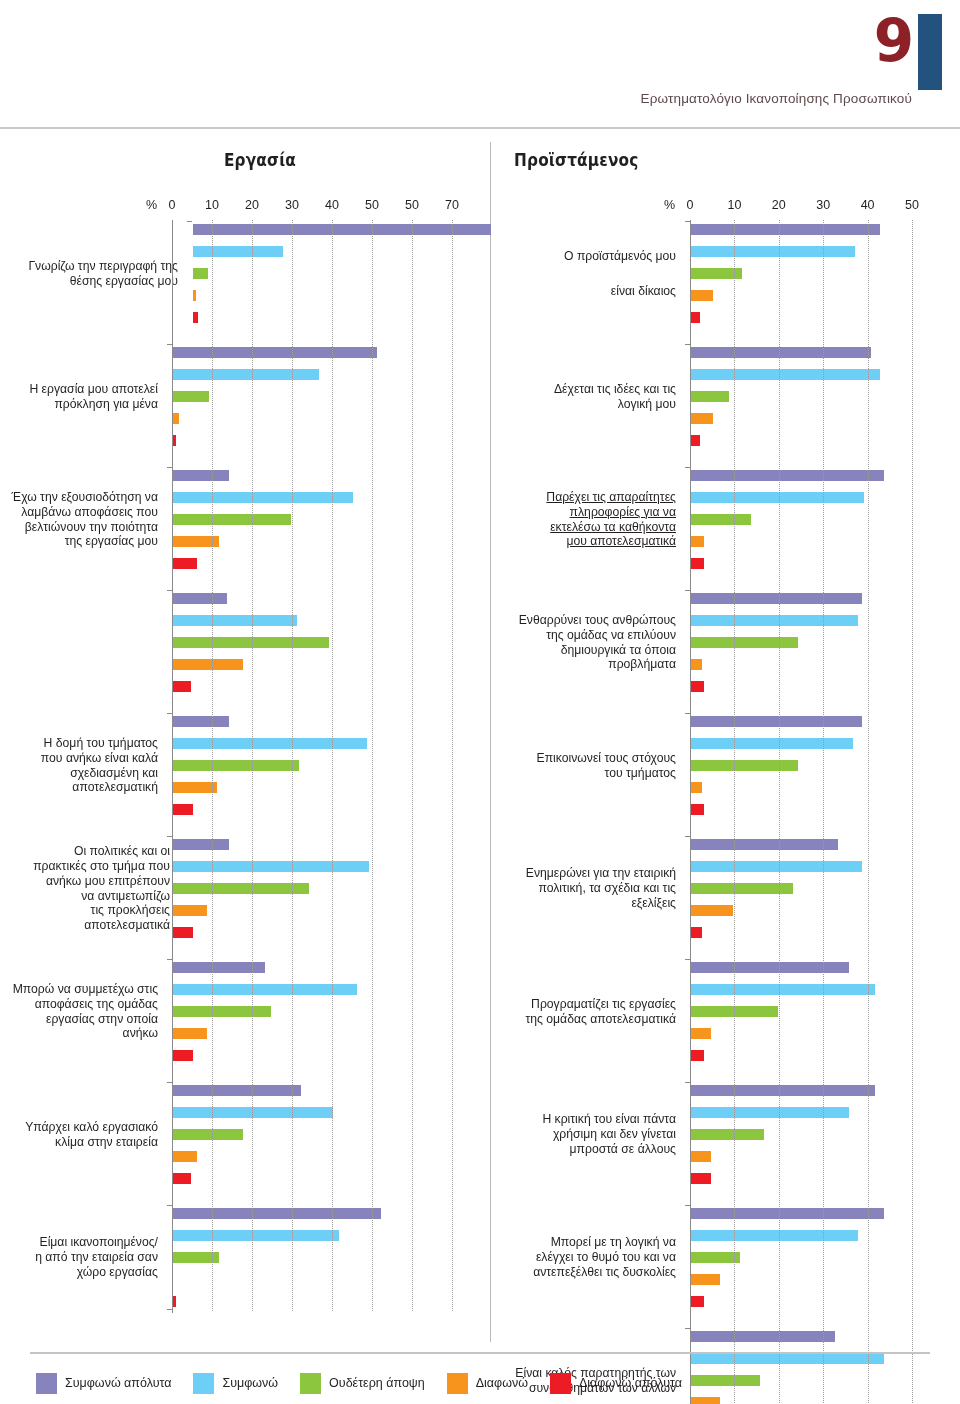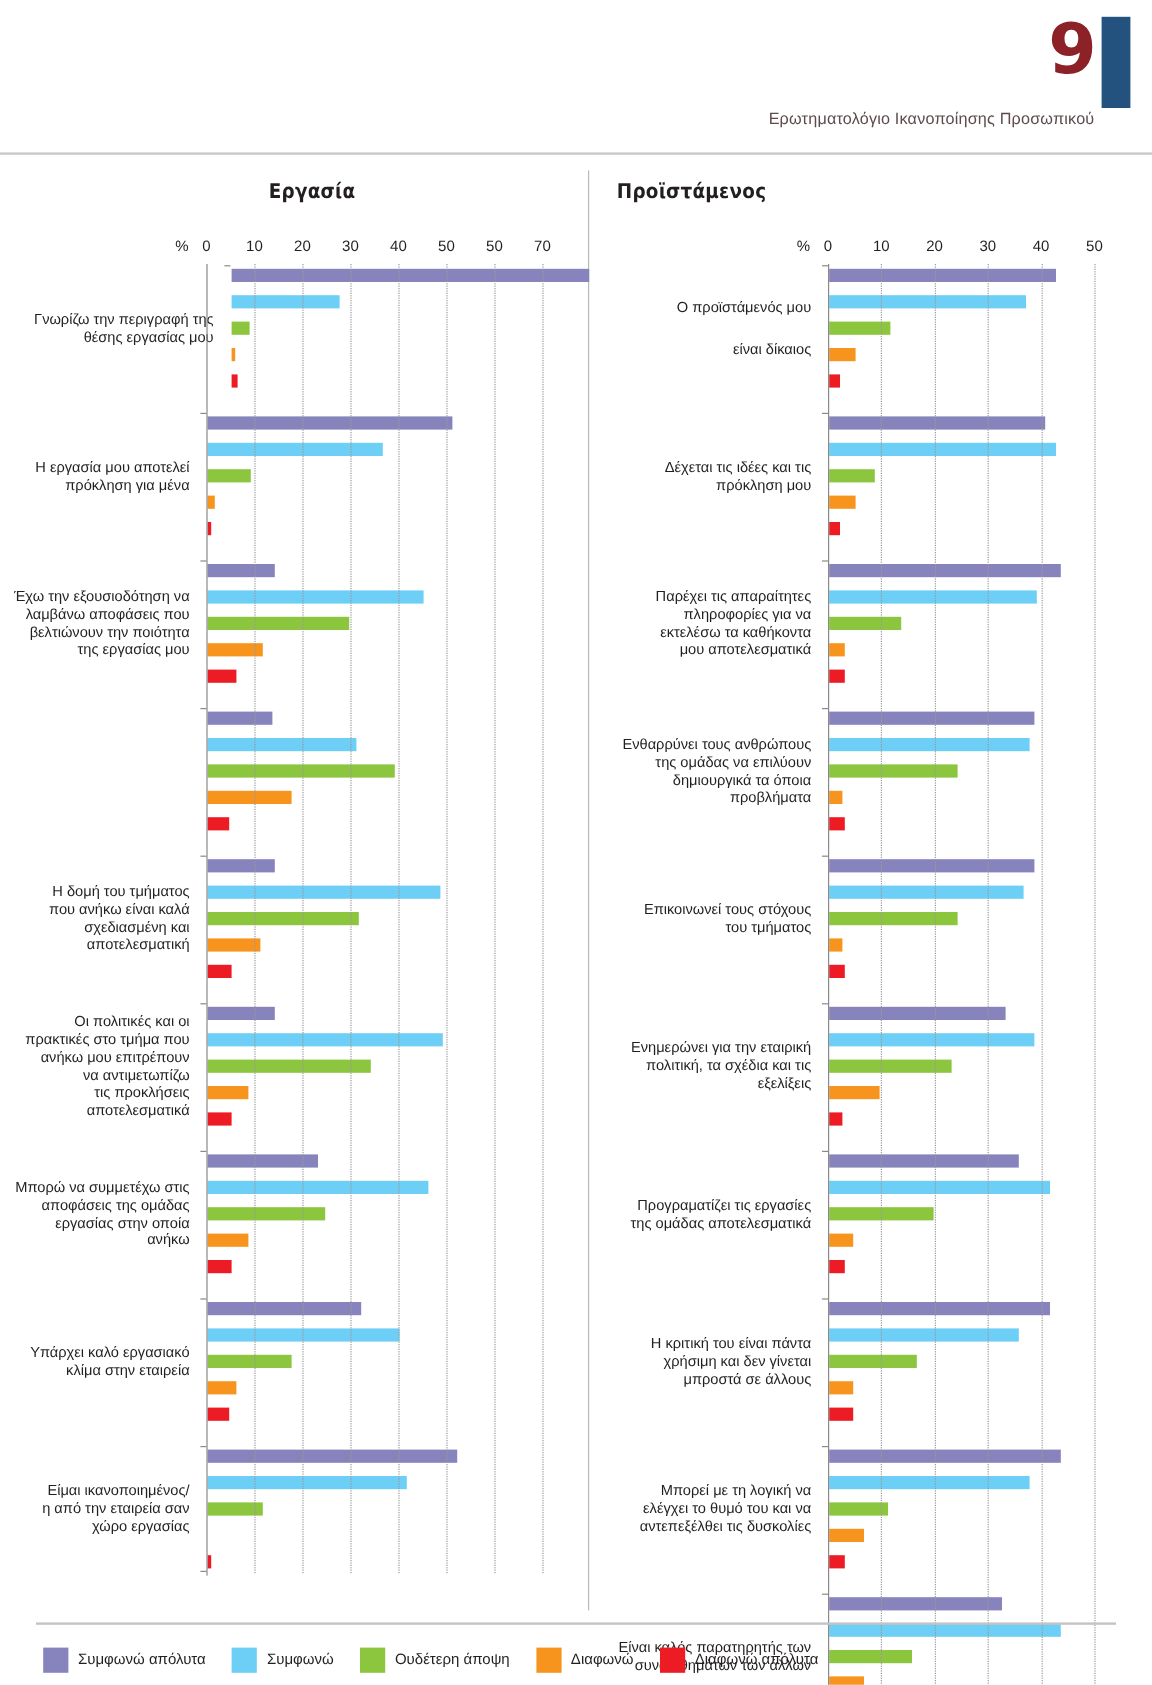--- a/index.html
+++ b/index.html
@@ -179,21 +179,21 @@
             <div>αποτελεσματική</div>
           </div>
           <div class="bar" style="left: 173px; top: 0px; height: 11px; width: 56px; background: rgb(135, 131, 189);"></div>
           <div class="bar" style="left: 173px; top: 22px; height: 11px; width: 194px; background: rgb(109, 207, 246);"></div>
           <div class="bar" style="left: 173px; top: 44px; height: 11px; width: 126px; background: rgb(140, 198, 62);"></div>
           <div class="bar" style="left: 173px; top: 66px; height: 11px; width: 44px; background: rgb(247, 148, 30);"></div>
           <div class="bar" style="left: 173px; top: 88px; height: 11px; width: 20px; background: rgb(237, 28, 36);"></div>
           <div class="grp-tick" style="left: 167px; top: -3px;"></div>
         </div>
         <div class="group" style="height: 99px; position: absolute; left: 0px; top: 619px; width: 100%;">
-          <div class="group-label" style="width: 158px; left: 0px; top: 0px; height: 99px; display: flex; flex-direction: column; justify-content: center; align-items: flex-end;">
+          <div class="group-label" style="width: 158px; left: 12px; top: 0px; height: 99px; display: flex; flex-direction: column; justify-content: center; align-items: flex-end;">
             <div>Οι πολιτικές και οι</div>
             <div>πρακτικές στο τμήμα που</div>
             <div>ανήκω μου επιτρέπουν</div>
             <div>να αντιμετωπίζω</div>
             <div>τις προκλήσεις</div>
             <div>αποτελεσματικά</div>
           </div>
           <div class="bar" style="left: 173px; top: 0px; height: 11px; width: 56px; background: rgb(135, 131, 189);"></div>
           <div class="bar" style="left: 173px; top: 22px; height: 11px; width: 196px; background: rgb(109, 207, 246);"></div>
           <div class="bar" style="left: 173px; top: 44px; height: 11px; width: 136px; background: rgb(140, 198, 62);"></div>
@@ -272,31 +272,31 @@
           <div class="bar" style="left: 201px; top: 0px; height: 11px; width: 188.7px; background: rgb(135, 131, 189);"></div>
           <div class="bar" style="left: 201px; top: 22px; height: 11px; width: 164.28px; background: rgb(109, 207, 246);"></div>
           <div class="bar" style="left: 201px; top: 44px; height: 11px; width: 51.06px; background: rgb(140, 198, 62);"></div>
           <div class="bar" style="left: 201px; top: 66px; height: 11px; width: 22.2px; background: rgb(247, 148, 30);"></div>
           <div class="bar" style="left: 201px; top: 88px; height: 11px; width: 8.88px; background: rgb(237, 28, 36);"></div>
           <div class="grp-tick" style="left: 195px; top: -3px;"></div>
         </div>
         <div class="group" style="height: 99px; position: absolute; left: 0px; top: 127px; width: 100%;">
           <div class="group-label" style="width: 186px; left: 0px; top: 0px; height: 99px; display: flex; flex-direction: column; justify-content: center; align-items: flex-end;">
             <div>Δέχεται τις ιδέες και τις</div>
-            <div>πρόκληση μου</div>
+            <div>λογική μου</div>
           </div>
           <div class="bar" style="left: 201px; top: 0px; height: 11px; width: 179.82px; background: rgb(135, 131, 189);"></div>
           <div class="bar" style="left: 201px; top: 22px; height: 11px; width: 188.7px; background: rgb(109, 207, 246);"></div>
           <div class="bar" style="left: 201px; top: 44px; height: 11px; width: 37.74px; background: rgb(140, 198, 62);"></div>
           <div class="bar" style="left: 201px; top: 66px; height: 11px; width: 22.2px; background: rgb(247, 148, 30);"></div>
           <div class="bar" style="left: 201px; top: 88px; height: 11px; width: 8.88px; background: rgb(237, 28, 36);"></div>
           <div class="grp-tick" style="left: 195px; top: -3px;"></div>
         </div>
         <div class="group" style="height: 99px; position: absolute; left: 0px; top: 250px; width: 100%;">
-          <div class="group-label" style="width: 186px; left: 0px; top: 0px; height: 99px; display: flex; flex-direction: column; justify-content: center; align-items: flex-end;">
+          <div class="group-label" style="width: 186px; left: 0px; top: 0px; height: 99px; display: flex; flex-direction: column; justify-content: center; align-items: flex-end; text-decoration: underline;">
             <div>Παρέχει τις απαραίτητες</div>
             <div>πληροφορίες για να</div>
             <div>εκτελέσω τα καθήκοντα</div>
             <div>μου αποτελεσματικά</div>
           </div>
           <div class="bar" style="left: 201px; top: 0px; height: 11px; width: 193.14px; background: rgb(135, 131, 189);"></div>
           <div class="bar" style="left: 201px; top: 22px; height: 11px; width: 173.16px; background: rgb(109, 207, 246);"></div>
           <div class="bar" style="left: 201px; top: 44px; height: 11px; width: 59.94px; background: rgb(140, 198, 62);"></div>
           <div class="bar" style="left: 201px; top: 66px; height: 11px; width: 13.32px; background: rgb(247, 148, 30);"></div>
           <div class="bar" style="left: 201px; top: 88px; height: 11px; width: 13.32px; background: rgb(237, 28, 36);"></div>

